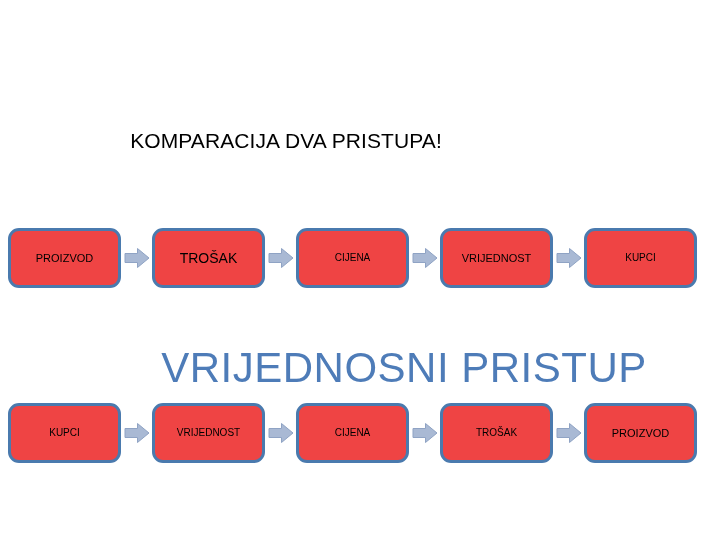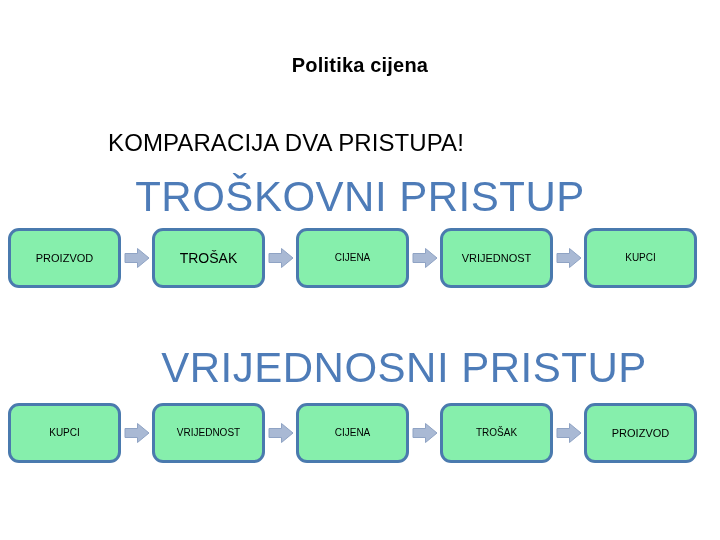--- a/index.html
+++ b/index.html
@@ -33,21 +33,21 @@
     color: #000000;
     letter-spacing: 0.2px;
   }
 
   .slide-subtitle {
     position: absolute;
     left: 0;
     top: 129px;
     width: 572px;
     text-align: center;
-    font-size: 24px;
+    font-size: 21px;
     font-weight: normal;
     color: #000000;
     letter-spacing: 0.1px;
   }
 
   .section-heading {
     position: absolute;
     left: 0;
     width: 720px;
     text-align: center;
@@ -73,21 +73,21 @@
   }
   .flow-row.row1 { top: 227px; }
   .flow-row.row2 { top: 402px; }
 
   .flow-box {
     width: 113px;
     height: 60px;
     box-sizing: border-box;
     border: 3px solid #4A7AAE;
     border-radius: 11px;
-    background: #86efac;
+    background: #ef4444;
     display: flex;
     align-items: center;
     justify-content: center;
     flex: 0 0 auto;
   }
 
   .flow-box .box-label {
     color: #000000;
     text-align: center;
     line-height: 1;
@@ -113,25 +113,23 @@
     display: block;
     width: 26px;
     height: 22px;
   }
 </style>
 </head>
 <body>
 
 <div class="slide">
 
-  <div class="slide-title">Politika cijena</div>
 
   <div class="slide-subtitle">KOMPARACIJA DVA PRISTUPA!</div>
 
-  <div class="section-heading h1">TROŠKOVNI PRISTUP</div>
 
   <div class="flow-row row1">
 
     <div class="flow-box sz-sm">
       <span class="box-label">PROIZVOD</span>
     </div>
 
     <div class="arrow-gap">
       <svg class="arrow-icon" viewBox="0 0 26 22">
         <polygon points="1,6.5 13.5,6.5 13.5,1.5 25,11 13.5,20.5 13.5,15.5 1,15.5" fill="#A9B9D4" stroke="#8FA3C4" stroke-width="1"></polygon>

